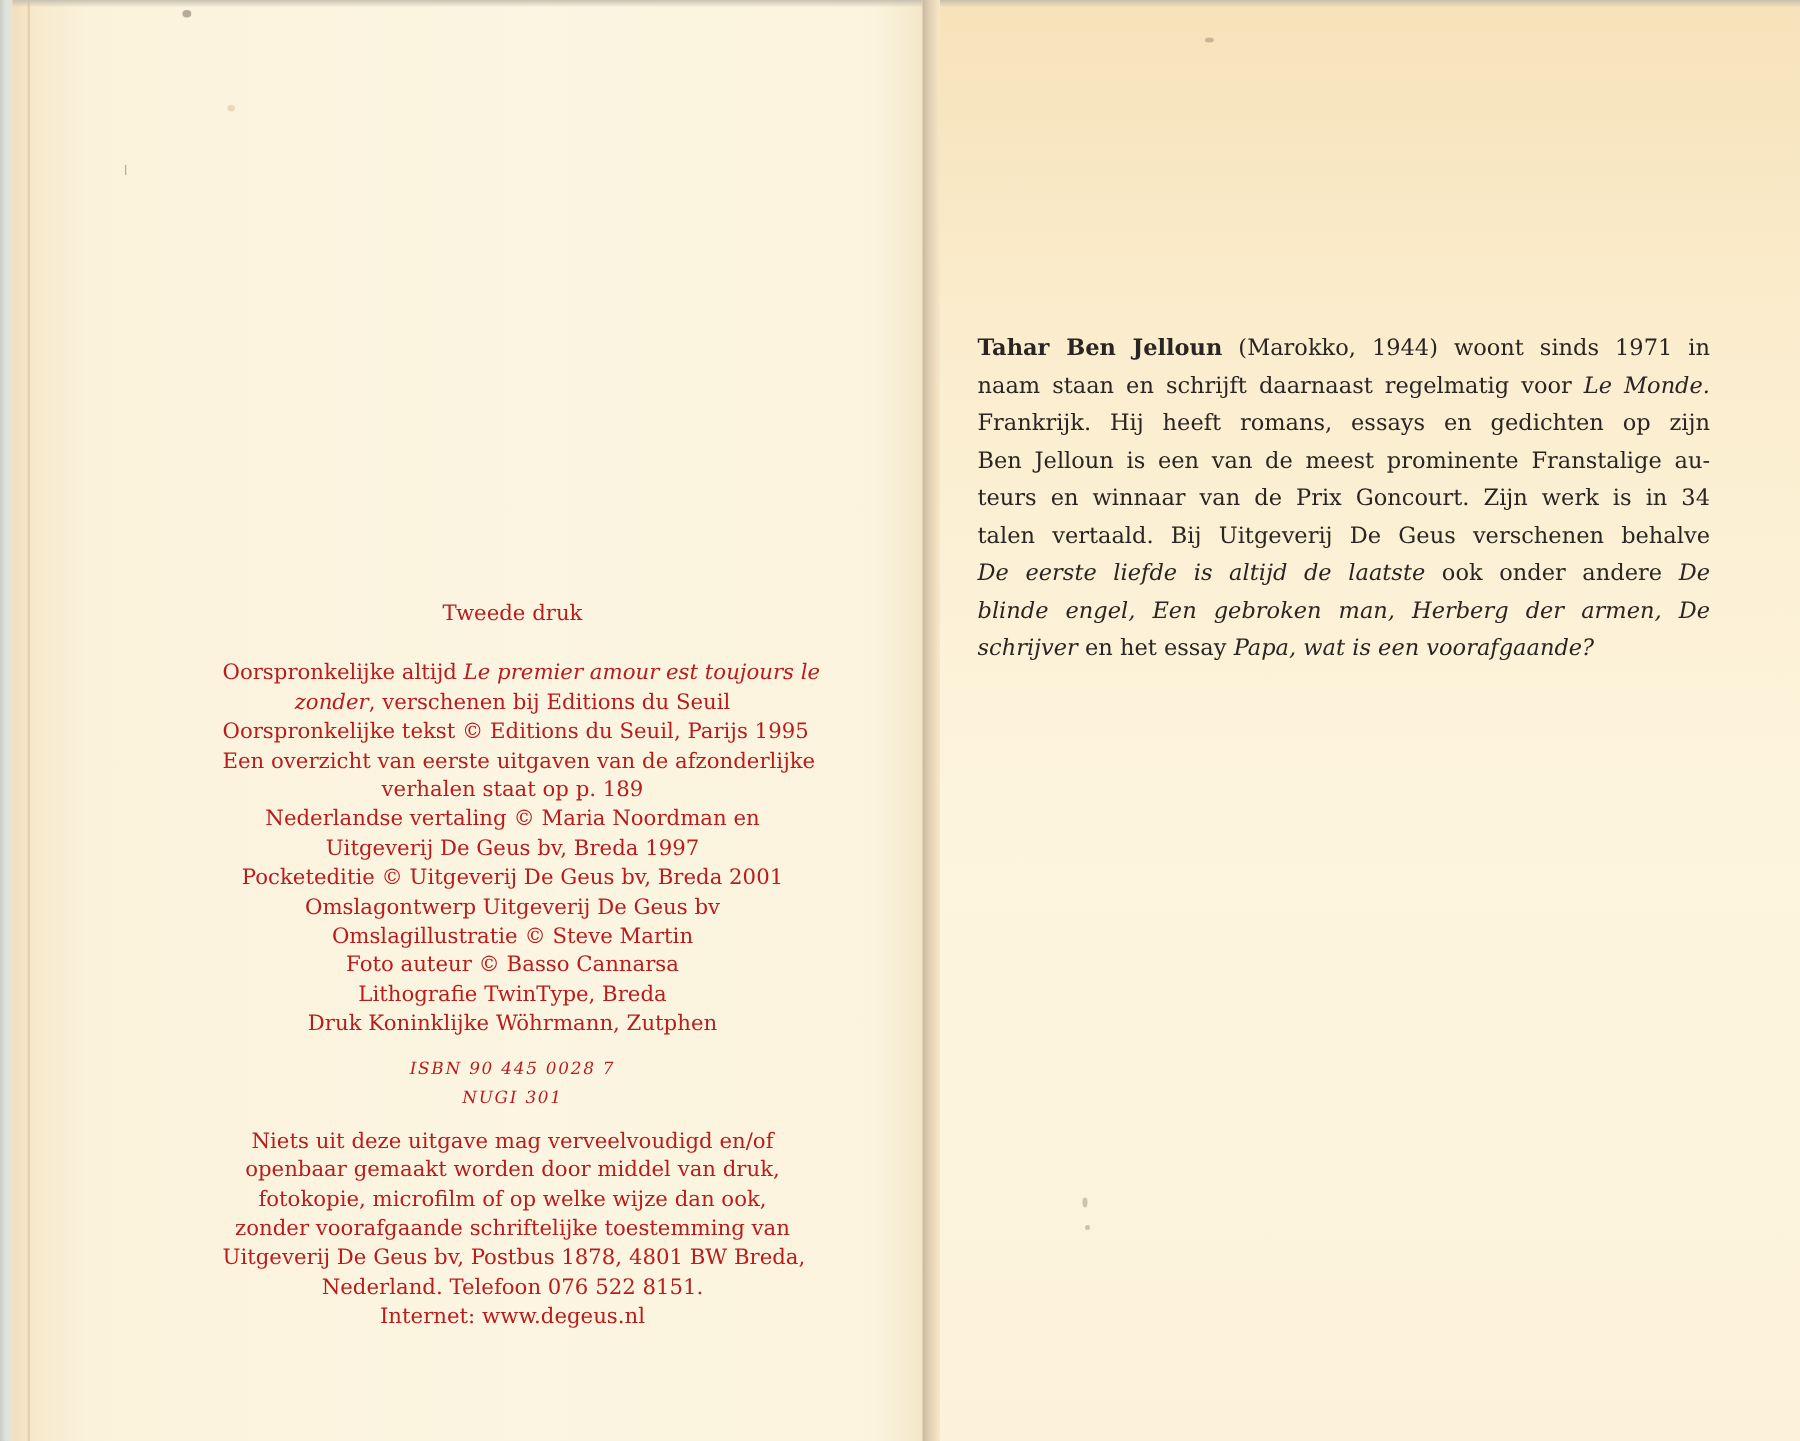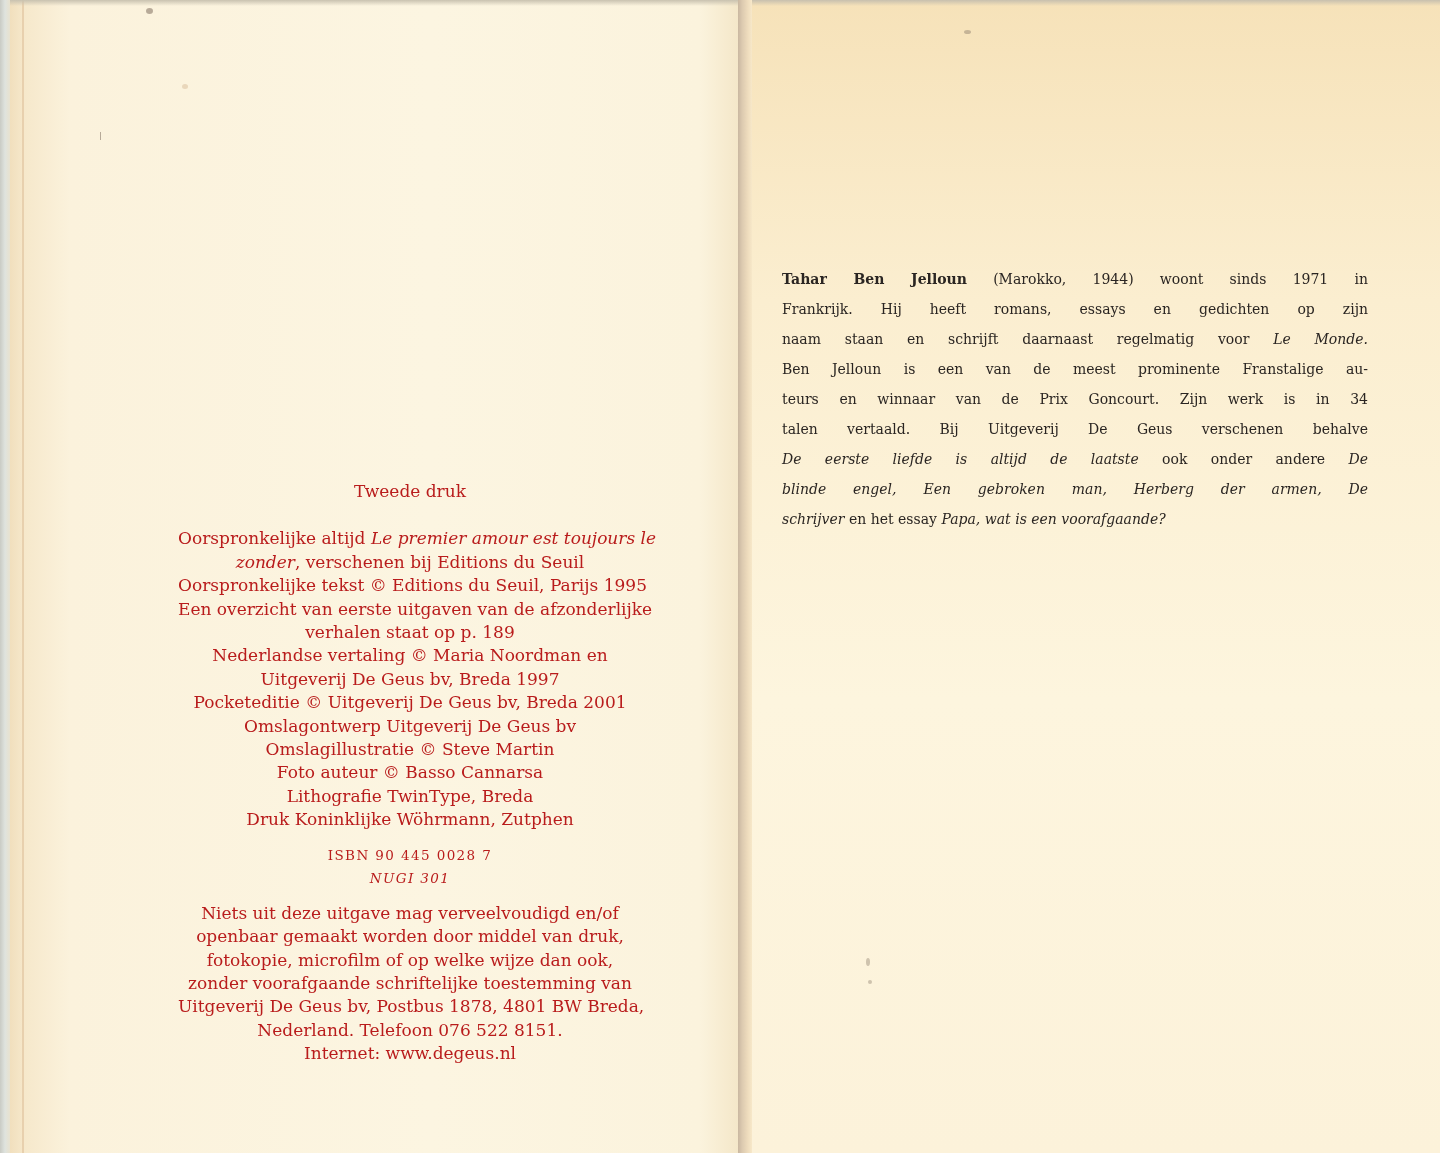--- a/index.html
+++ b/index.html
@@ -100,31 +100,31 @@
       line-height: 23.4px;
       color: #b91c1c;
     }
     .colophon .line { display: block; white-space: nowrap; }
     .colophon .edition { margin-bottom: 24px; }
     .colophon .smallcaps {
       font-size: 13.5px;
       letter-spacing: 1.4px;
       line-height: 23px;
     }
-    .colophon .gap-top { margin-top: 12px; }
+    .colophon .gap-top { margin-top: 12px; font-style: italic; }
     .colophon .gap-bottom { margin-bottom: 12px; font-style: italic; }
     .colophon em { font-style: italic; }
 
     
     .bio {
       position: absolute;
       left: 782px;
       top: 264px;
       width: 586px;
-      font-size: 14px;
+      font-size: 18px;
       line-height: 30px;
       color: #2a2522;
     }
     .bio .bline {
       display: block;
       text-align: justify;
       text-align-last: justify;
       white-space: nowrap;
       height: 30px;
     }
@@ -180,22 +180,22 @@
       <span class="line">fotokopie, microfilm of op welke wijze dan ook,</span>
       <span class="line">zonder voorafgaande schriftelijke toestemming van</span>
       <span class="line">Uitgeverij De Geus bv, Postbus 1878, 4801 BW Breda,</span>
       <span class="line">Nederland. Telefoon 076 522 8151.</span>
       <span class="line">Internet: www.degeus.nl</span>
     </div>
   </div>
 
   <div class="bio">
     <span class="bline"><span class="name">Tahar Ben Jelloun</span><span> (Marokko, 1944) woont sinds 1971 in</span></span>
+    <span class="bline"><span>naam staan en schrijft daarnaast regelmatig voor </span><em>Le Monde.</em></span>
     <span class="bline">Frankrijk. Hij heeft romans, essays en gedichten op zijn</span>
-    <span class="bline"><span>naam staan en schrijft daarnaast regelmatig voor </span><em>Le Monde.</em></span>
     <span class="bline">Ben Jelloun is een van de meest prominente Franstalige au-</span>
     <span class="bline">teurs en winnaar van de Prix Goncourt. Zijn werk is in 34</span>
     <span class="bline">talen vertaald. Bij Uitgeverij De Geus verschenen behalve</span>
     <span class="bline"><em>De eerste liefde is altijd de laatste</em><span> ook onder andere </span><em>De</em></span>
     <span class="bline"><em>blinde engel, Een gebroken man, Herberg der armen, De</em></span>
     <span class="bline last"><em>schrijver</em><span> en het essay </span><em>Papa, wat is een voorafgaande?</em></span>
   </div>
 </div>
 
 </body></html>

